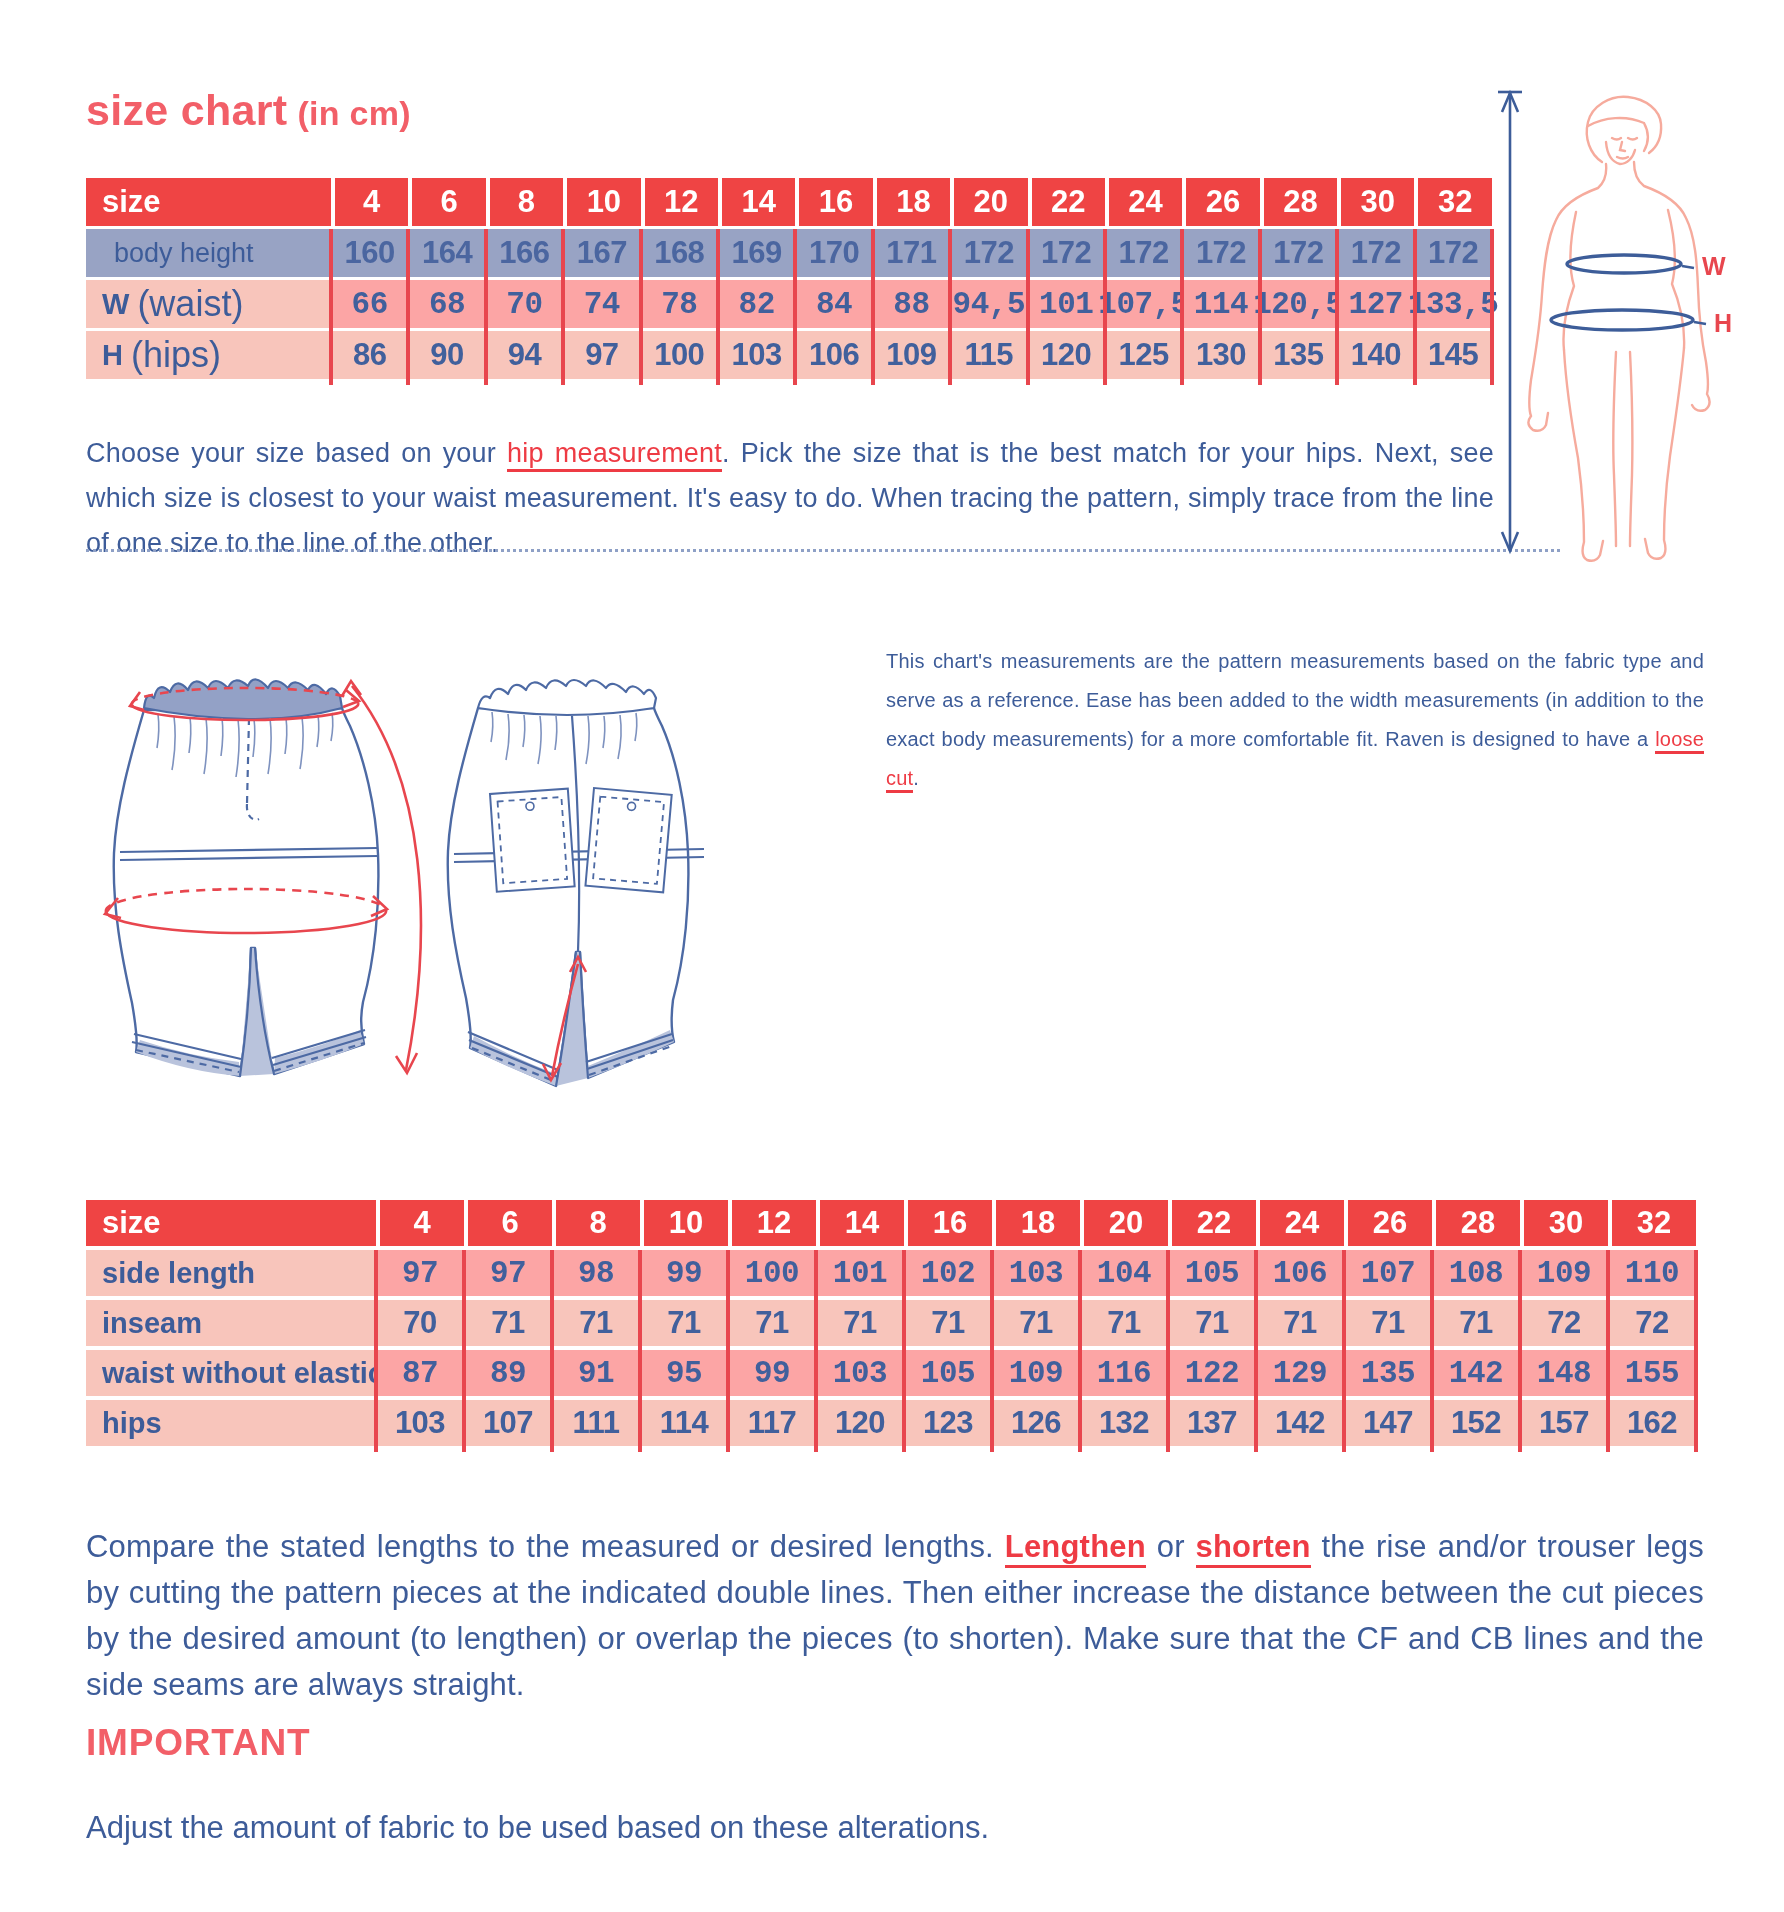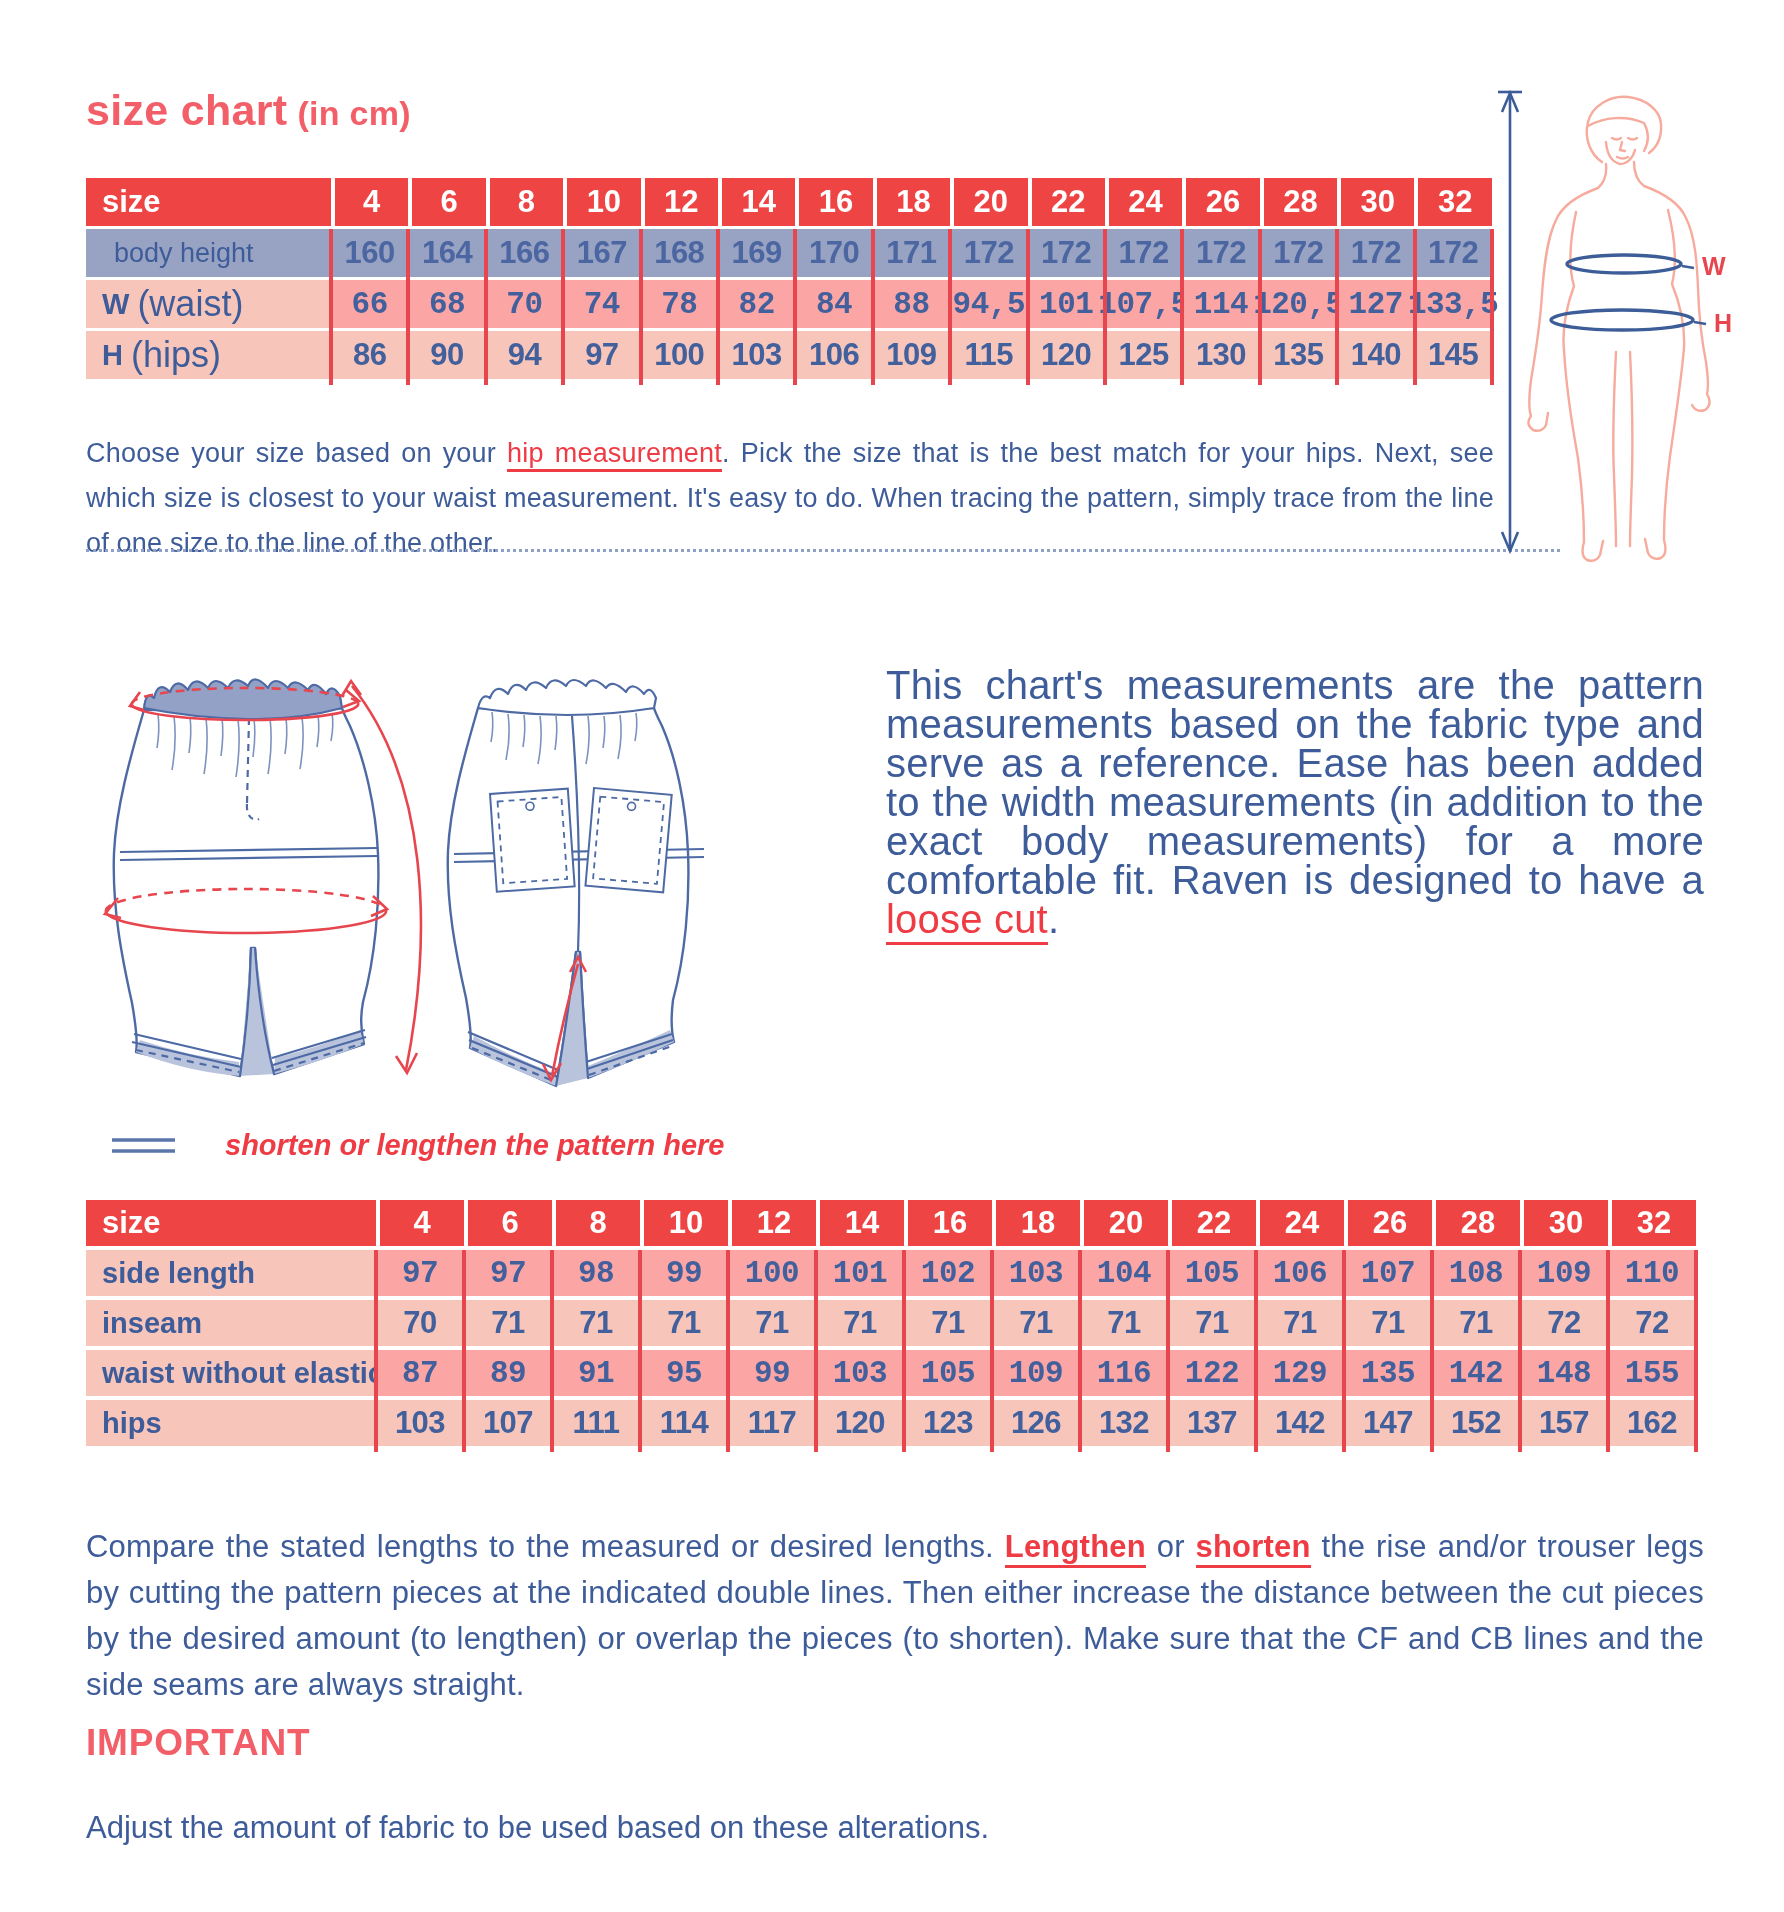--- a/index.html
+++ b/index.html
@@ -9,21 +9,21 @@
   
   .sec-title{position:absolute;color:#f25f68;font-weight:bold;font-size:43px;
              letter-spacing:0.3px;white-space:nowrap;}
   .sec-title .unit{font-size:34px;margin-left:10px;}
   #title1{left:86px;top:86px;}
   #title2{left:86px;top:592px;}
 
   
   .bodytext{position:absolute;color:#3d5c99;text-align:justify;letter-spacing:0.2px;}
   #para1{left:86px;top:395px;width:1408px;font-size:27px;line-height:45px;margin-top:36px;}
-  #patnote{left:886px;top:666px;width:818px;font-size:40px;line-height:39px;}
+  #patnote{left:886px;top:642px;width:818px;font-size:20px;line-height:39px;}
   #para2{left:86px;top:1524px;width:1618px;font-size:31px;line-height:46px;}
   #imp-title{position:absolute;left:86px;top:1722px;font-size:37px;color:#f25f68;
              font-weight:bold;letter-spacing:0.8px;}
   #imp-text{position:absolute;left:86px;top:1810px;font-size:31px;color:#3d5c99;}
 
   .red-ul{color:#ee3b44;border-bottom:3px solid #ee3b44;padding-bottom:1px;}
   .red-ul.b{font-weight:bold;}
 
   .dotsep{position:absolute;left:86px;top:549px;width:1474px;height:0;
           border-top:3px dotted #8ea0c6;}
@@ -306,26 +306,20 @@
         <path d="M482,326 L490,311 L498,326"></path>
         <path d="M455,418 L463,434 L473,417"></path>
       </g>
     </g>
   </svg>
 
   <div class="bodytext" id="patnote">
     <span>This chart's measurements are the pattern measurements based on the fabric type and serve as a reference. Ease has been added to the width measurements (in addition to the exact body measurements) for a more comfortable fit. Raven is designed to have a </span><span class="red-ul">loose cut</span><span>.</span>
   </div>
 
-  <div id="legend">
-    <svg width="70" height="26">
-      <path d="M3,8 H66 M3,19 H66" stroke="#5b76ab" stroke-width="3.4" fill="none"></path>
-    </svg>
-    <span class="txt">shorten or lengthen the pattern here</span>
-  </div>
 
   <div class="stable" id="table2" style="width: 1610px; height: 246px;">
       <div class="trow" style="grid-template-columns: 290px repeat(15, 88px); height: 46px;">
         <div class="cell hcell corner">size</div>
         <div class="cell hcell">4</div>
         <div class="cell hcell">6</div>
         <div class="cell hcell">8</div>
         <div class="cell hcell">10</div>
         <div class="cell hcell">12</div>
         <div class="cell hcell">14</div>

